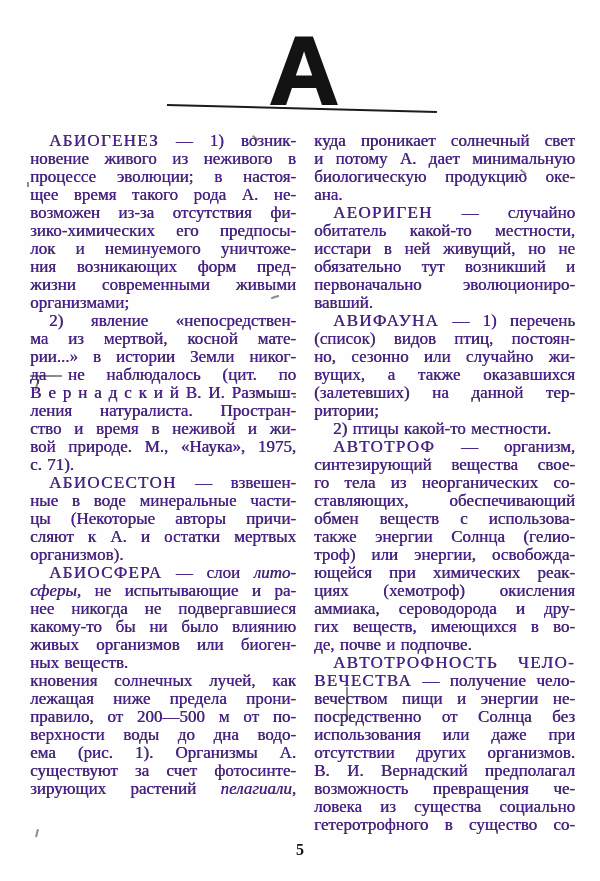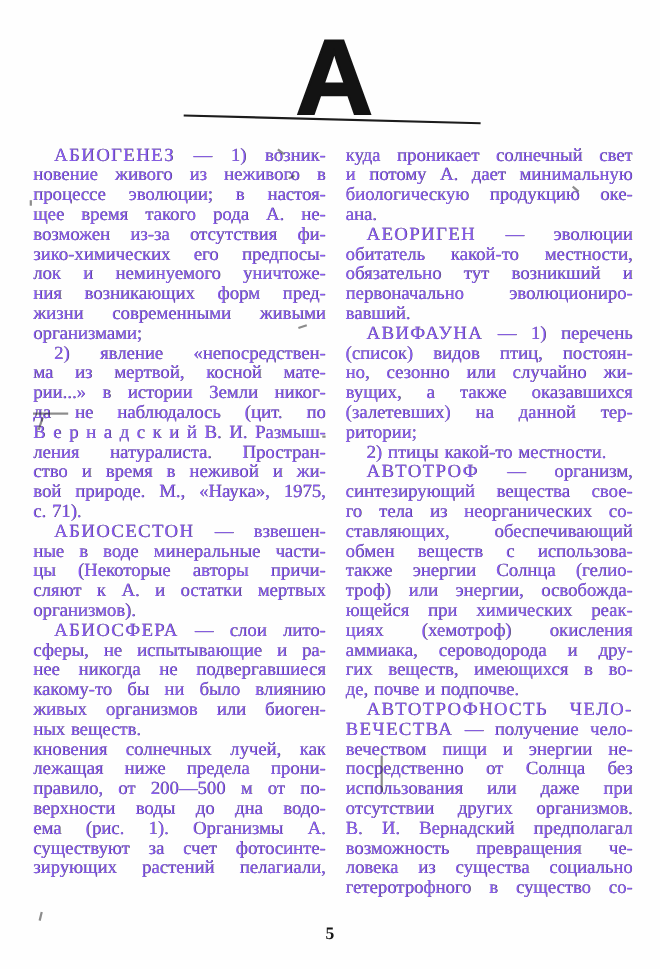--- a/index.html
+++ b/index.html
@@ -26,34 +26,34 @@
   
   .rule{
     position:absolute;left:167px;top:104px;width:270px;height:2px;
     background:#1c1c1c;
     transform:rotate(1.5deg);transform-origin:0 50%;
   }
   
   .col{
     position:absolute;top:132px;
     font-size:17px;line-height:18px;
-    color:#8b5cf6;
+    color:#4c1d95;
     text-shadow:0.4px 0 0 rgba(26,26,26,0.85);
     word-spacing:1px;
   }
   #col-left{left:30px;width:266px;}
   #col-right{left:314px;width:261px;}
   .line{
     height:18px;overflow:hidden;
     text-align:justify;text-align-last:justify;
     white-space:normal;
   }
   .line.noj{text-align:center;text-align-last:left;}
   .line.ind{text-indent:19px;}
-  .it{}
+  .it{font-style:italic;}
   .hw{letter-spacing:1.3px;}
   
   .pagenum{
     position:absolute;top:841px;left:287px;width:26px;
     text-align:center;
     font-size:16px;font-weight:700;color:#151515;
   }
   
   .art{position:absolute;background:#2e2e2e;opacity:.55;}
 </style>
@@ -115,22 +115,23 @@
       </div>
     </div>
   <div class="col" id="col-right">
       <div>
         <div class="line"><span>куда проникает солнечный свет</span></div>
         <div class="line"><span>и потому А. дает минимальную</span></div>
         <div class="line"><span>биологическую продукцию оке-</span></div>
         <div class="line noj"><span>ана.</span></div>
       </div>
       <div>
-        <div class="line ind"><span class="hw">АЕОРИГЕН</span><span> — эволюции</span></div>
+        <div class="line ind"><span class="hw">АЕОРИГЕН</span><span> — случайно</span></div>
         <div class="line"><span>обитатель какой-то местности,</span></div>
+        <div class="line"><span>исстари в ней живущий, но не</span></div>
         <div class="line"><span>обязательно тут возникший и</span></div>
         <div class="line"><span>первоначально эволюциониро-</span></div>
         <div class="line noj"><span>вавший.</span></div>
       </div>
       <div>
         <div class="line ind"><span class="hw">АВИФАУНА</span><span> — 1) перечень</span></div>
         <div class="line"><span>(список) видов птиц, постоян-</span></div>
         <div class="line"><span>но, сезонно или случайно жи-</span></div>
         <div class="line"><span>вущих, а также оказавшихся</span></div>
         <div class="line"><span>(залетевших) на данной тер-</span></div>

